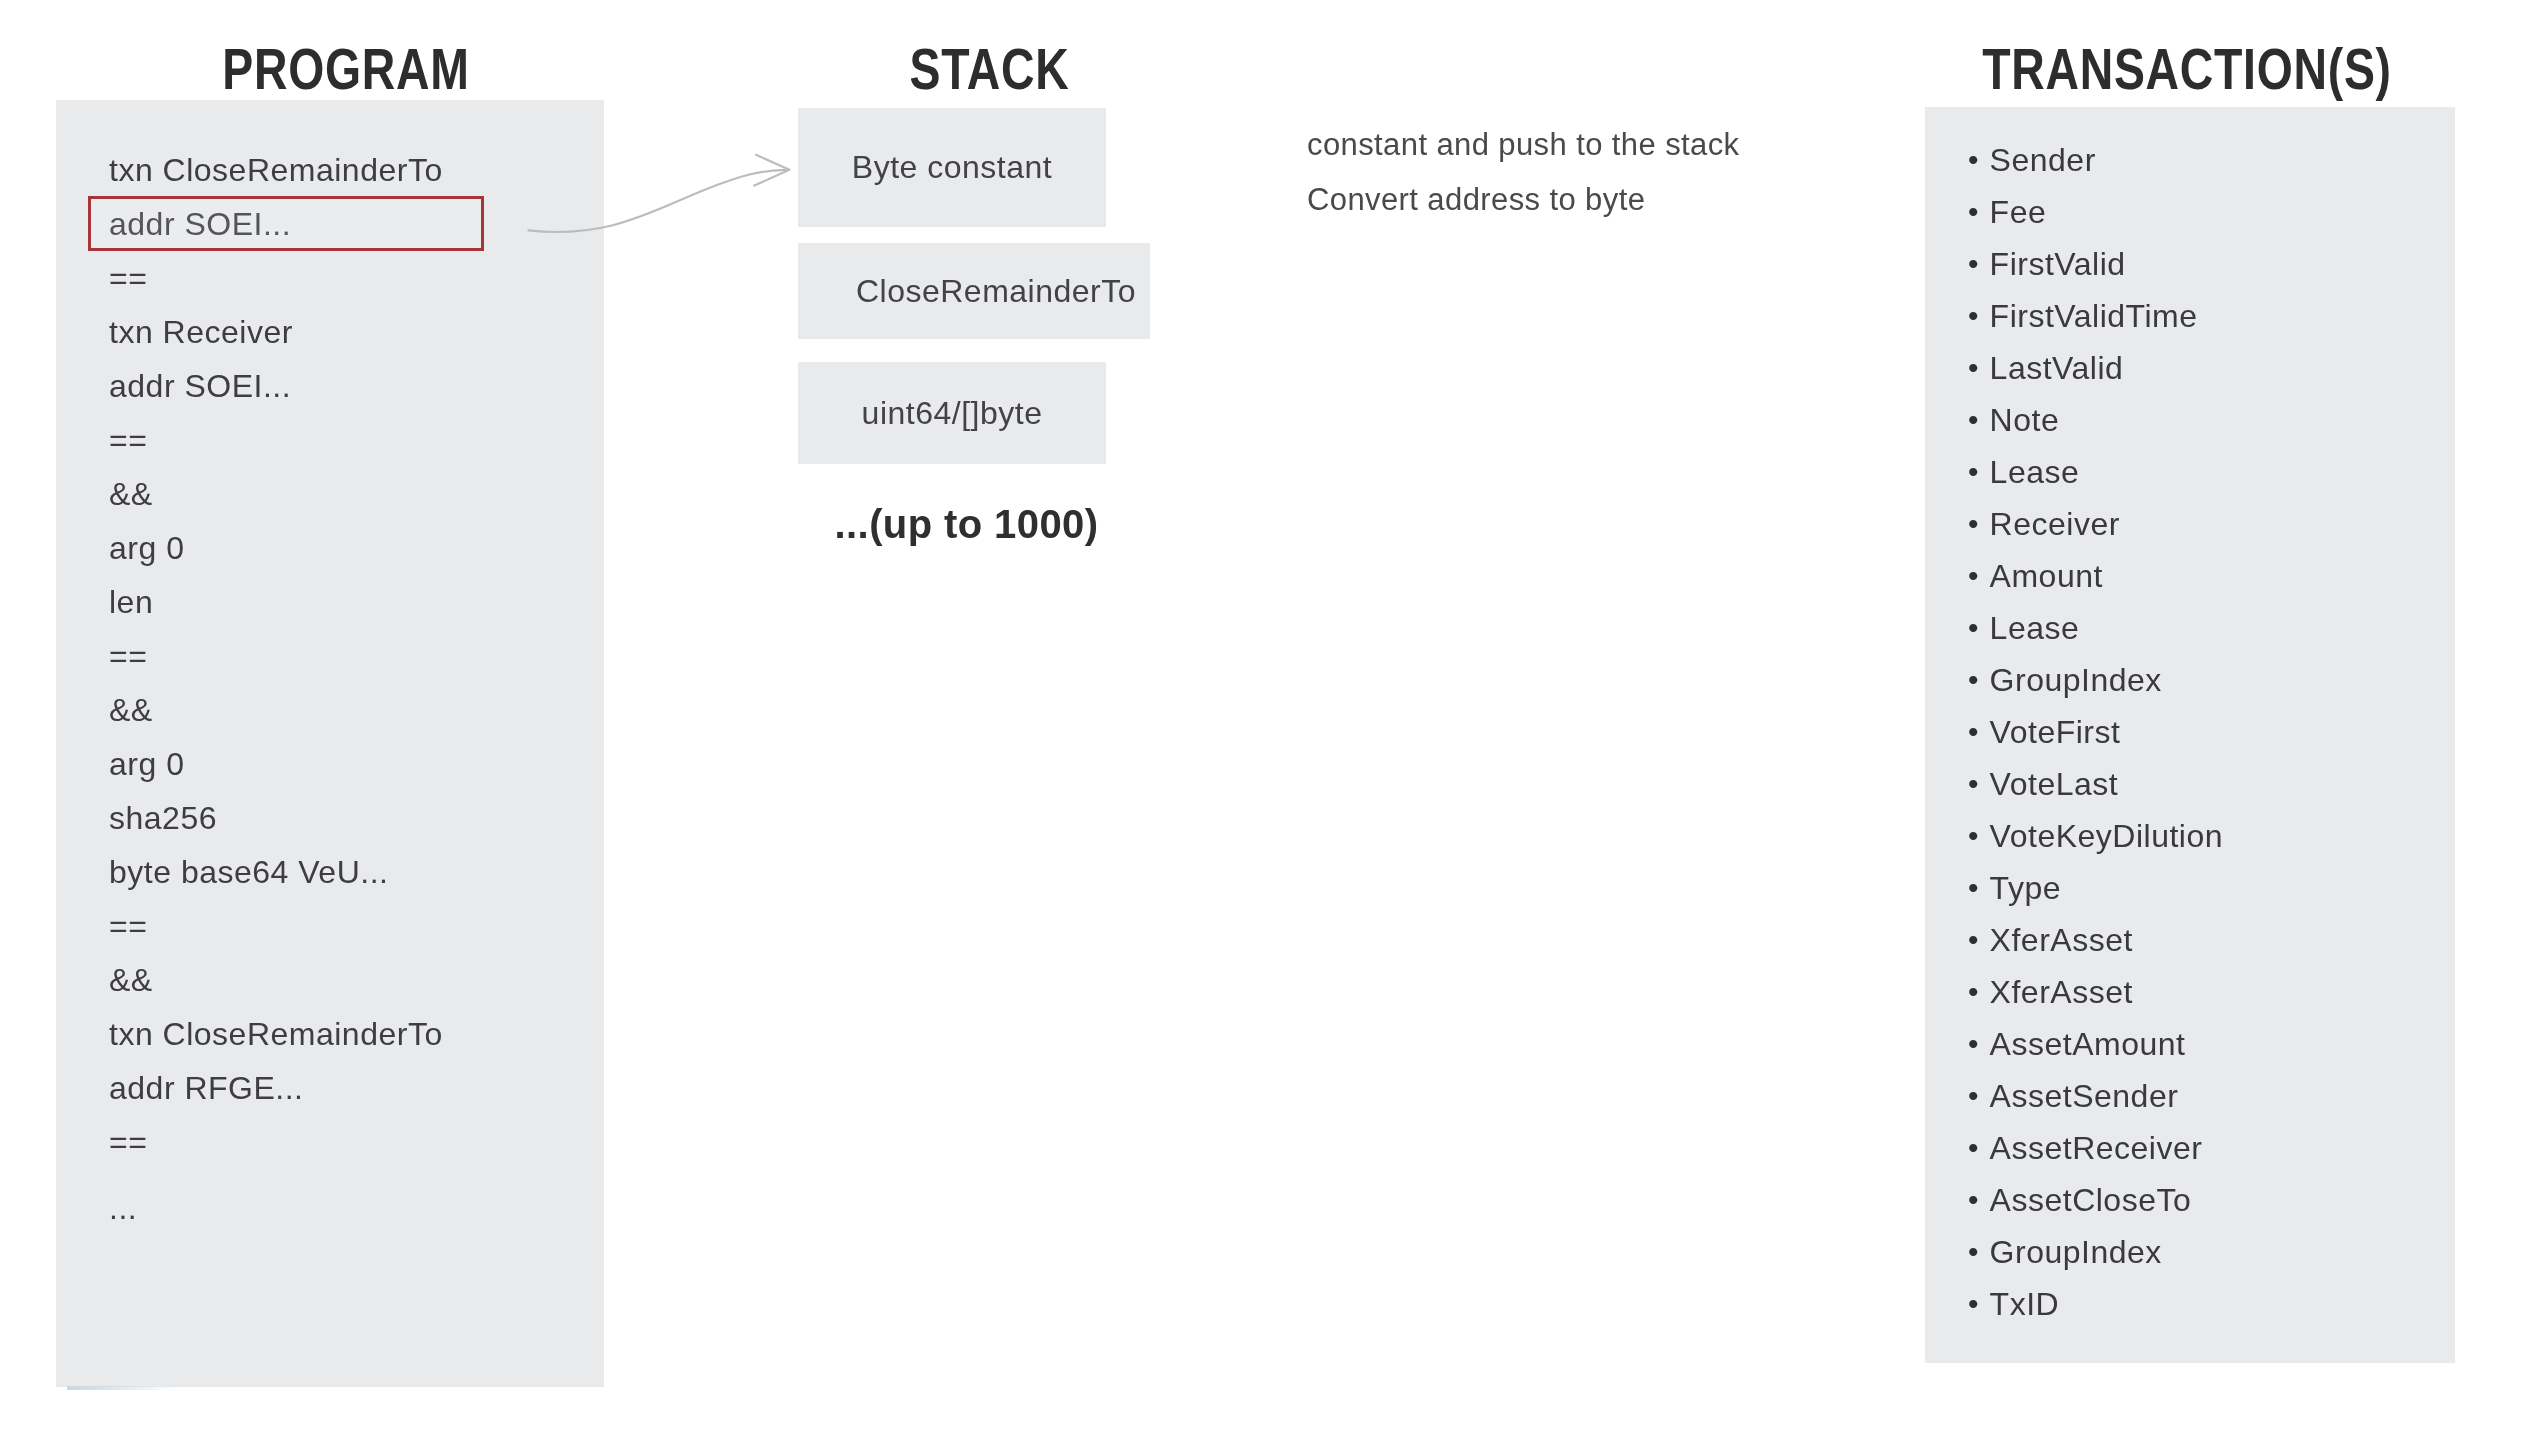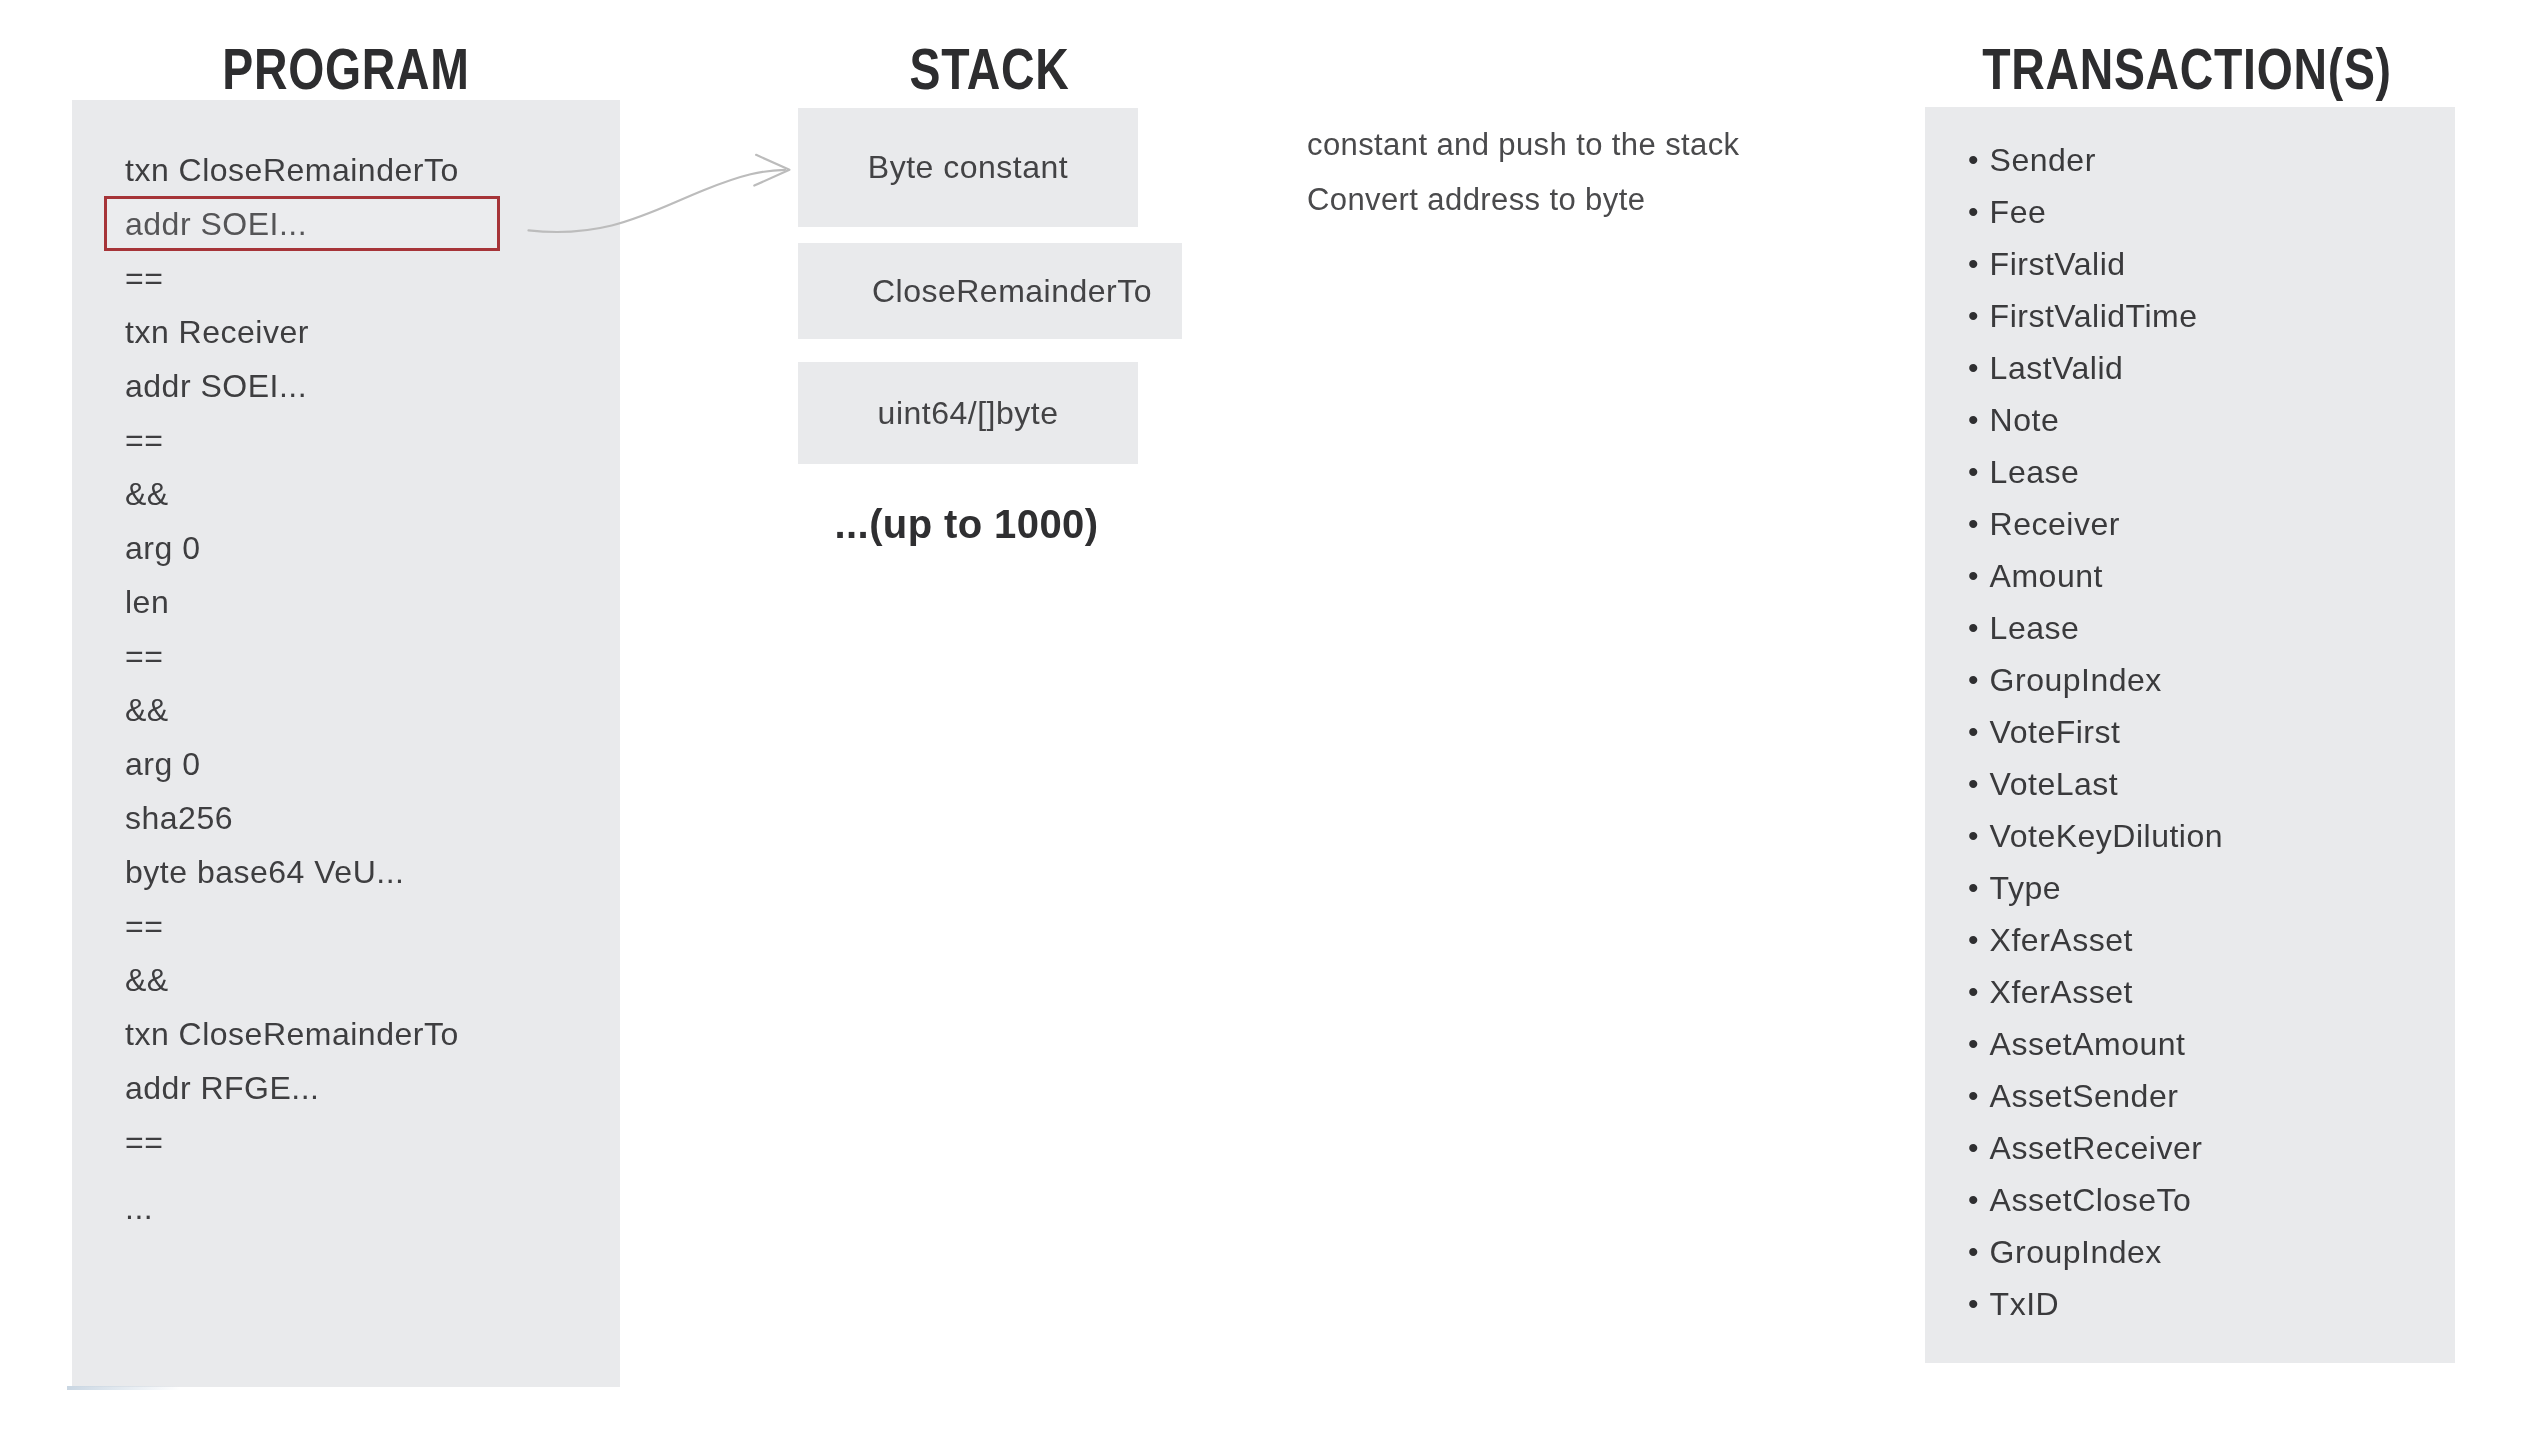--- a/index.html
+++ b/index.html
@@ -23,21 +23,21 @@
     white-space:nowrap;
   }
   #program-title{left:72px;width:548px;top:40px;}
   #stack-title{left:798px;width:383px;top:40px;}
   #transactions-title{left:1918px;width:538px;top:40px;}
 
   .panel{
     position:absolute;
     background:#e9eaec;
   }
-  #program-panel{left:72px;top:100px;width:548px;height:1287px;}
+  #program-panel{left:56px;top:100px;width:548px;height:1287px;}
   #transactions-panel{left:1925px;top:107px;width:530px;height:1256px;}
 
   .prog-lines{
     position:absolute;left:0;top:0;width:100%;
     padding-top:43px;padding-left:53px;box-sizing:border-box;
   }
   .prog-line{
     height:54px;
     display:flex;align-items:center;
     font-size:32px;
@@ -50,21 +50,21 @@
   #highlight-box{
     position:absolute;
     left:32px;top:96px;width:396px;height:55px;
     border:3.5px solid #a63438;
     box-sizing:border-box;
     background:rgba(255,255,255,0.12);
   }
 
   .stack-box{
     position:absolute;
-    left:798px;width:340px;
+    left:798px;width:308px;
     background:#e9eaec;
     display:flex;align-items:center;justify-content:center;
     font-size:32px;
     letter-spacing:0.5px;
     color:#434345;
     white-space:nowrap;
   }
   #stack-box-0{top:108px;height:119px;}
   #stack-box-1{top:243px;height:96px;padding-left:44px;}
   #stack-box-2{top:362px;height:102px;}

